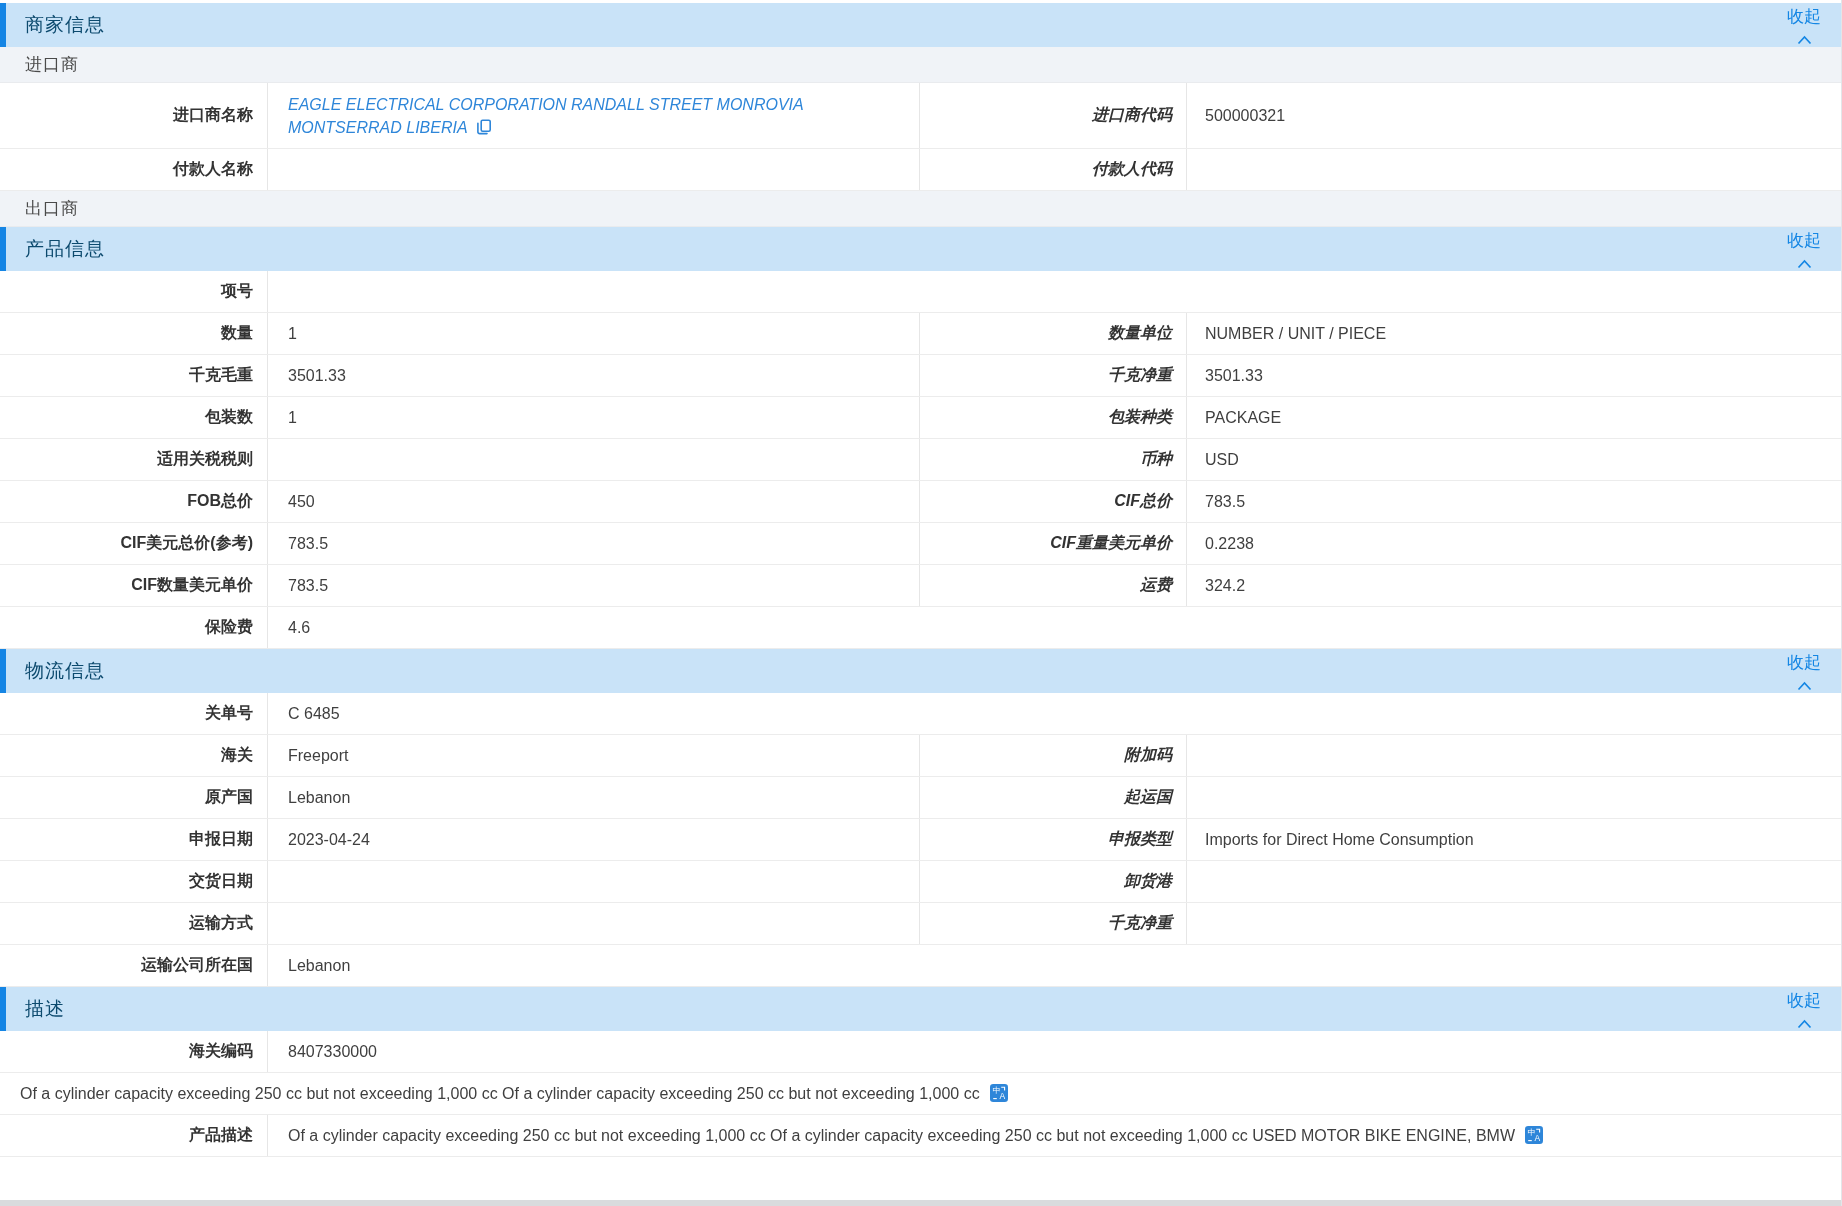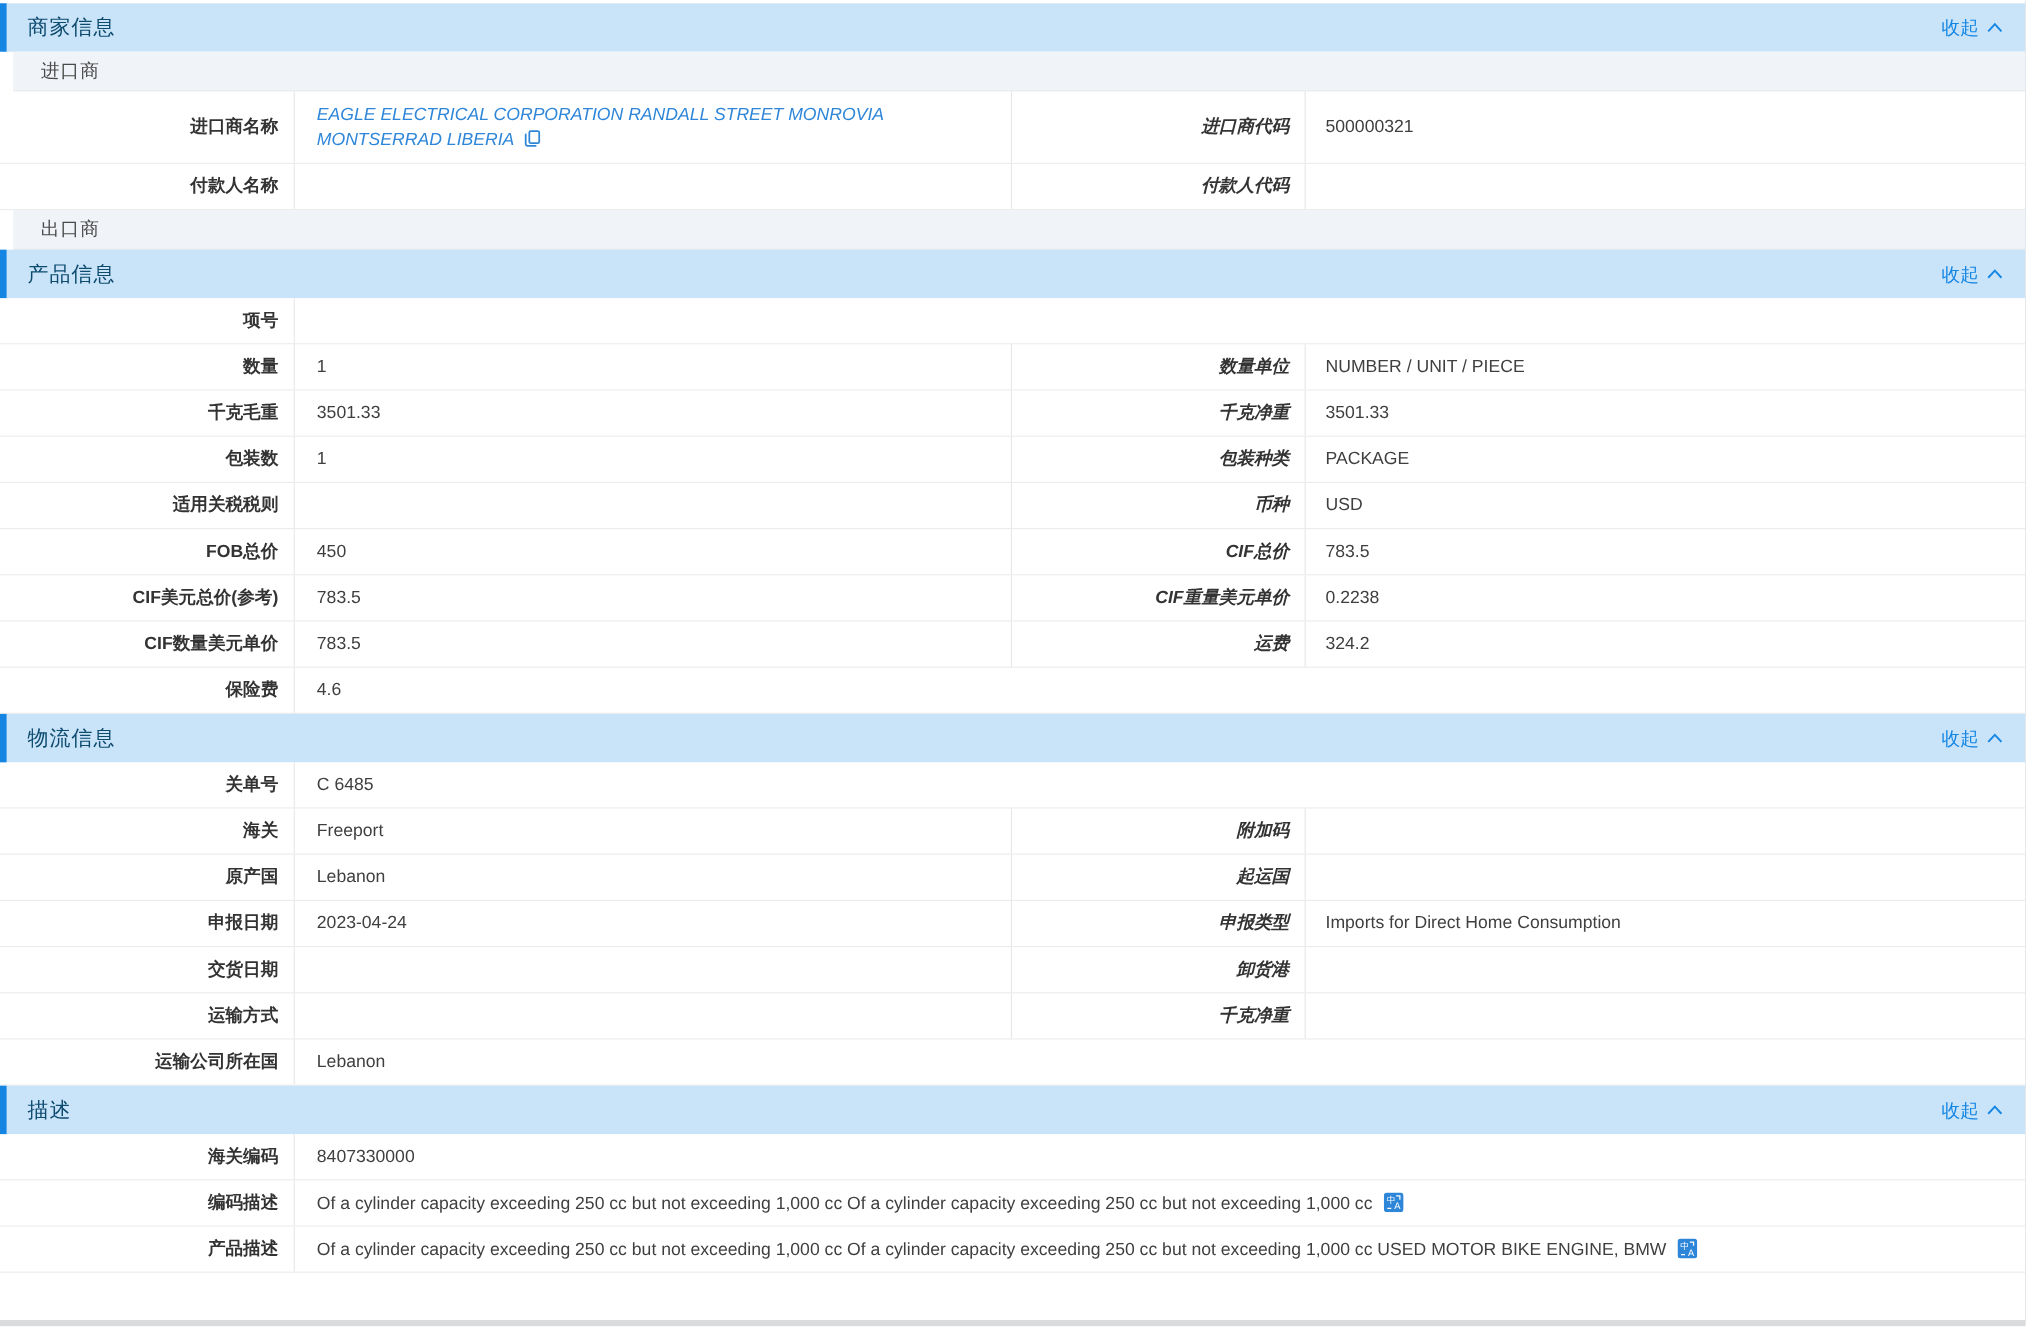--- a/index.html
+++ b/index.html
@@ -13,28 +13,28 @@
   }
   
   .sec-h {
     height:44px; background:#c9e3f8;
     display:flex; align-items:center; box-sizing:border-box;
   }
   .sec-accent { width:6px; height:100%; background:#1585e4; flex:none; }
   .sec-title { margin-left:19px; font-size:19px; color:#0c4a6e; letter-spacing:1px; }
   .collapse-btn {
     margin-left:auto; margin-right:20px; color:#1486e4; font-size:17px;
-    display:flex; align-items:center; gap:7px; cursor:pointer; user-select:none;
+    display:flex; align-items:center; gap:7px; cursor:pointer; user-select:none;flex-direction:column;
   }
   .collapse-btn svg { display:block; }
   
   .grp {
     height:36px; background:#f0f3f7; border-bottom:1px solid #e9ebee;
     display:flex; align-items:center; padding-left:25px;
-    font-size:17px; color:#4a4a4a; box-sizing:border-box; letter-spacing:1px;margin-left:12px;
+    font-size:17px; color:#4a4a4a; box-sizing:border-box; letter-spacing:1px;
   }
   
   .row {
     display:flex; height:42px; box-sizing:border-box;
     border-bottom:1px solid #ececec; align-items:stretch; font-size:16px;
   }
   .row.tall { height:66px; }
   .lbl {
     width:268px; flex:none; box-sizing:border-box;
     display:flex; align-items:center; justify-content:flex-end;
@@ -241,21 +241,20 @@
         </span>
     </div>
   </div>
 
   <div class="row">
     <div class="lbl">海关编码</div>
     <div class="val vfull">8407330000</div>
   </div>
 
   <div class="row">
-    <div class="lbl">编码描述</div>
     <div class="val vfull">
       <span><span>Of a cylinder capacity exceeding 250 cc but not exceeding 1,000 cc Of a cylinder capacity exceeding 250 cc but not exceeding 1,000 cc</span><span class="trans-icon">
             <svg width="18" height="18" viewBox="0 0 18 18">
               <rect width="18" height="18" rx="3.2" fill="#2e86d9"></rect>
               <text x="2.6" y="9.2" font-size="8" fill="#ffffff" font-family="sans-serif">中</text>
               <path d="M11.2 3.2h3.4v3.4" fill="none" stroke="#ffffff" stroke-width="1.1"></path>
               <text x="9.6" y="15.4" font-size="8.5" fill="#ffffff" font-family="sans-serif">A</text>
               <path d="M3.2 14.6h3.6" stroke="#ffffff" stroke-width="1.1"></path>
             </svg>
           </span></span>

